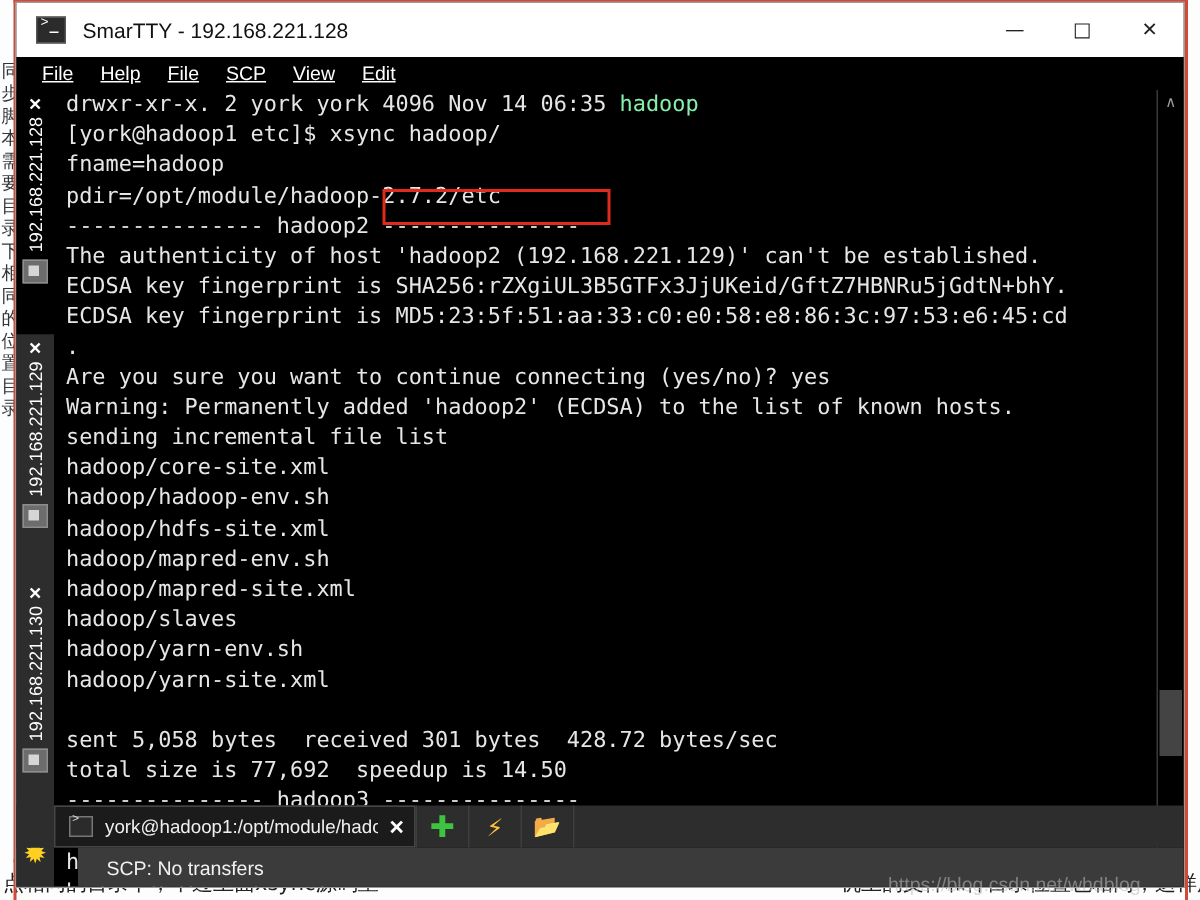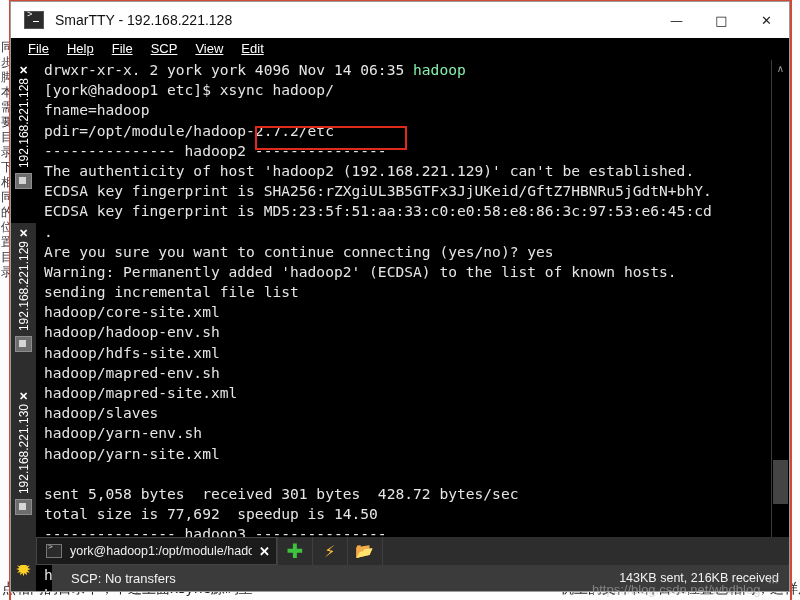--- a/index.html
+++ b/index.html
@@ -471,17 +471,16 @@
       <span id="session-close">✕</span>
     </div>
     <div class="tool-btn" id="btn-add">✚</div>
     <div class="tool-btn" id="btn-bolt">⚡</div>
     <div class="tool-btn" id="btn-folder">📂</div>
     <div id="bottom-fill"></div>
   </div>
 
   <div id="status-bar">
     <div id="status-left">SCP: No transfers</div>
-    <div id="status-right">143KB sent, 216KB received<span id="status-grip"></span></div>
   </div>
 </div>
 
 <div id="watermark">https://blog.csdn.net/whdblog</div>
 
 </body></html>

